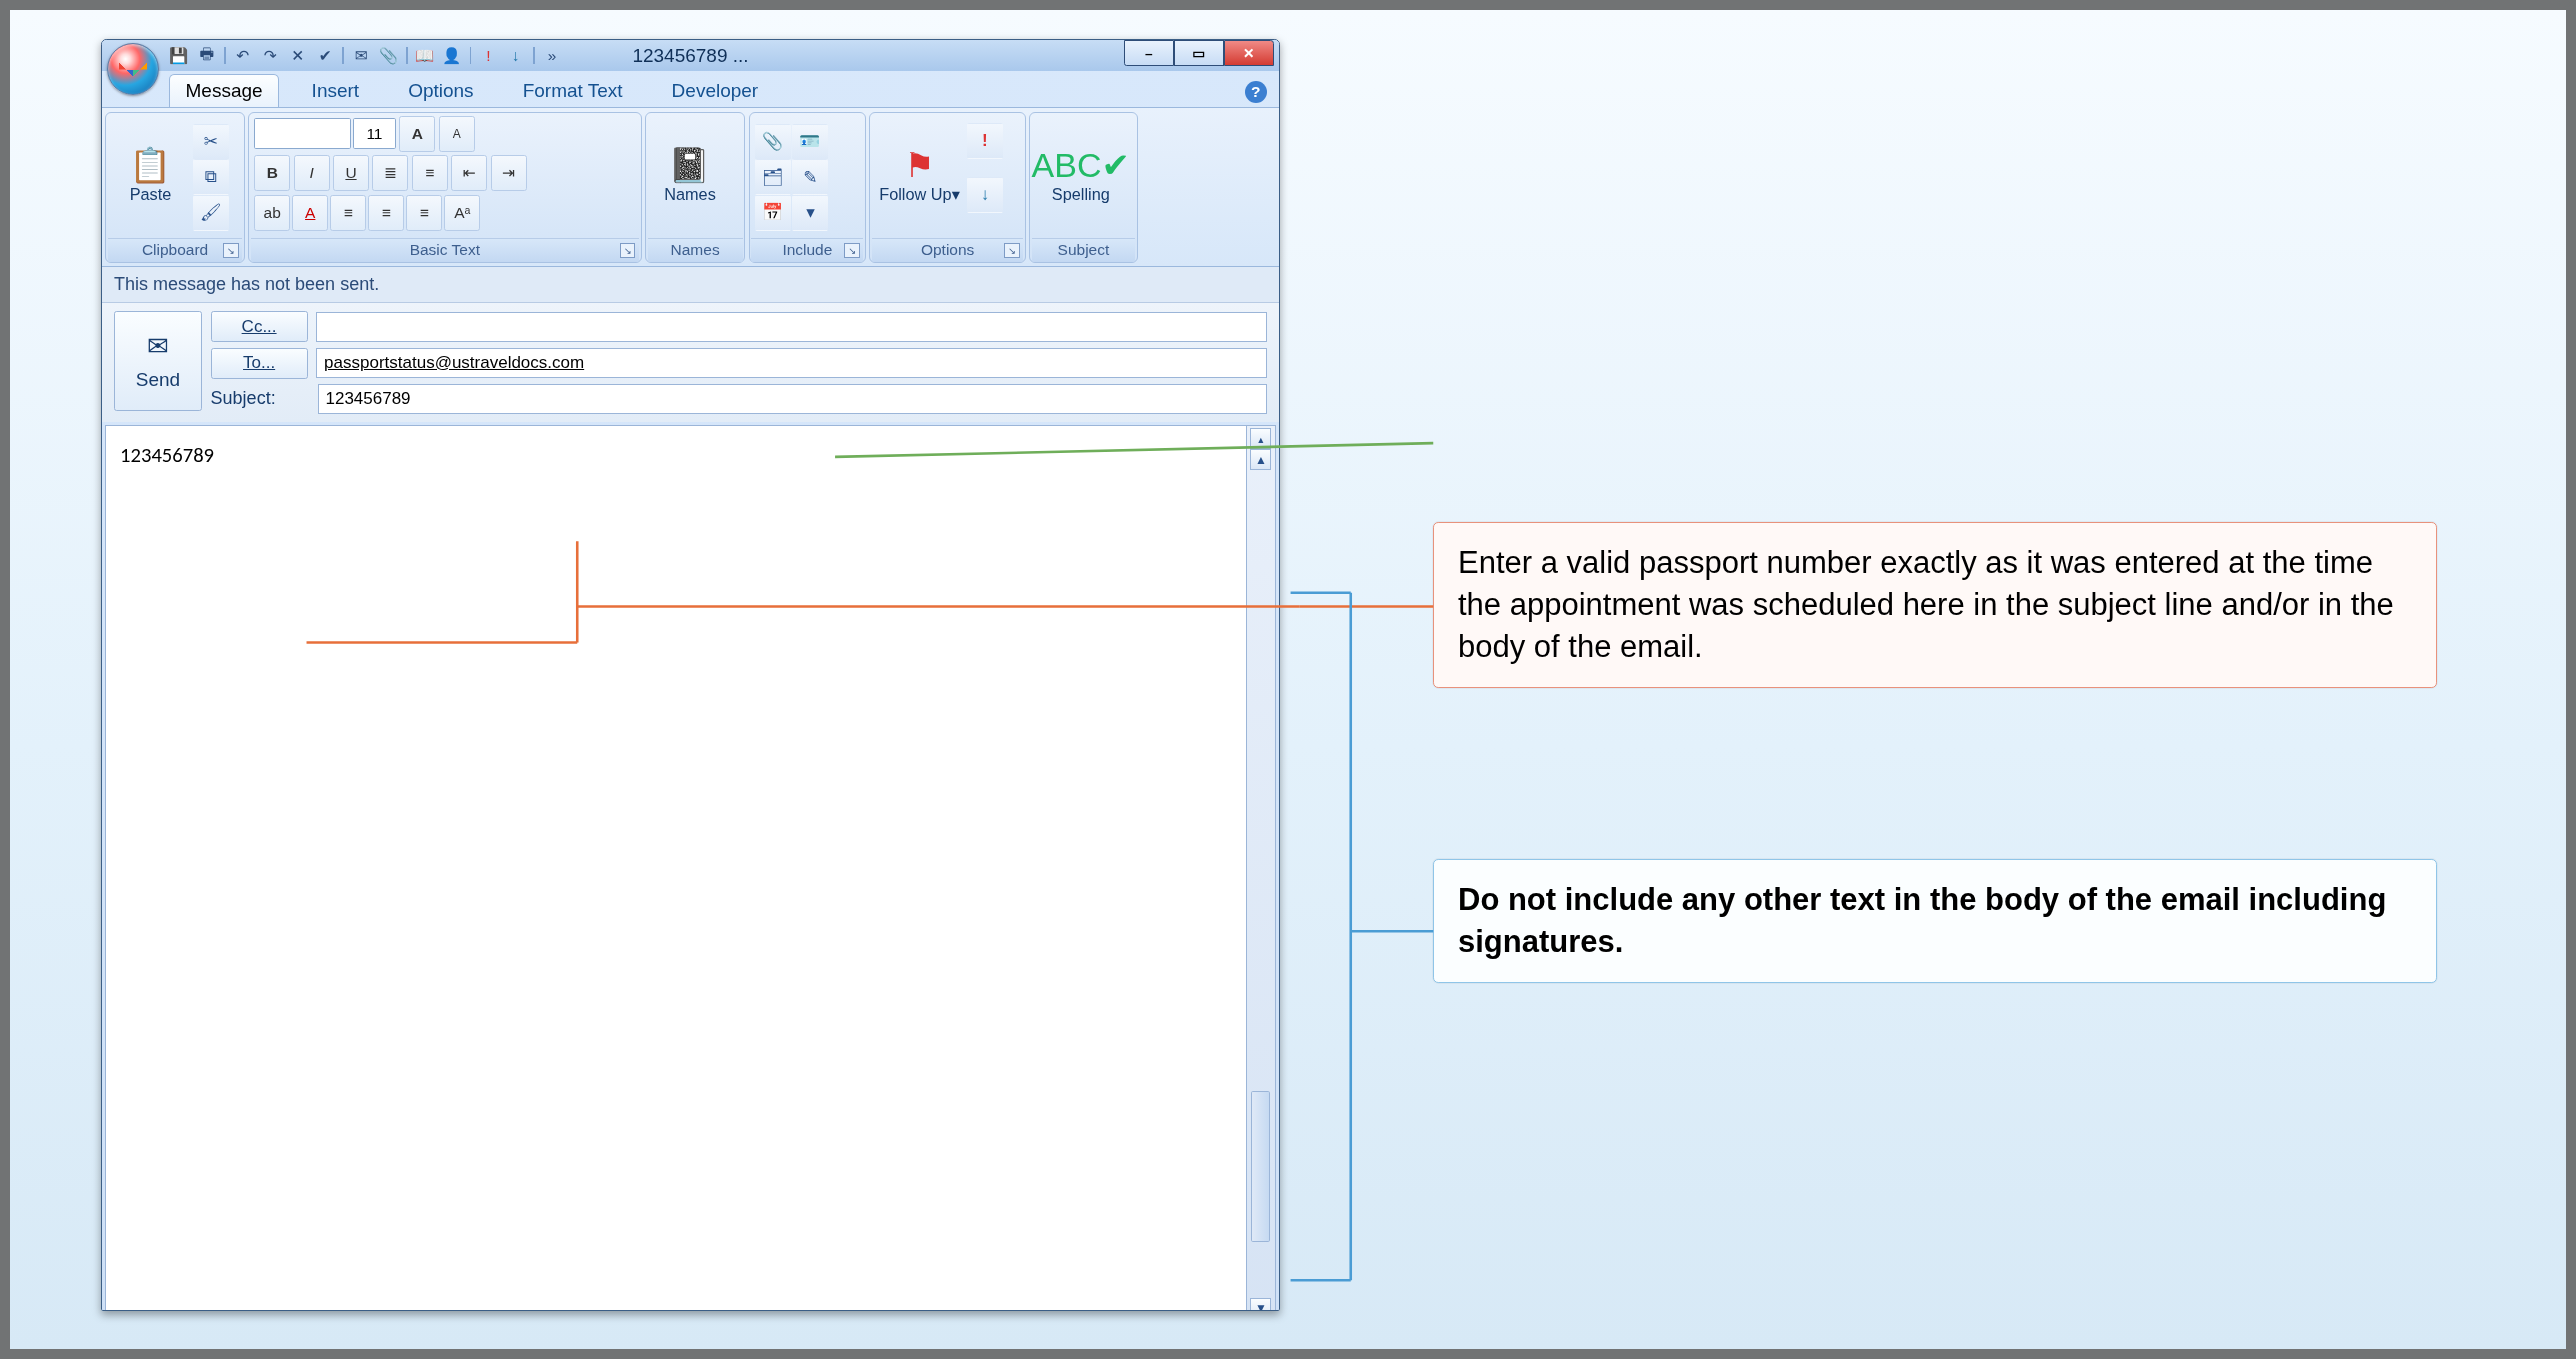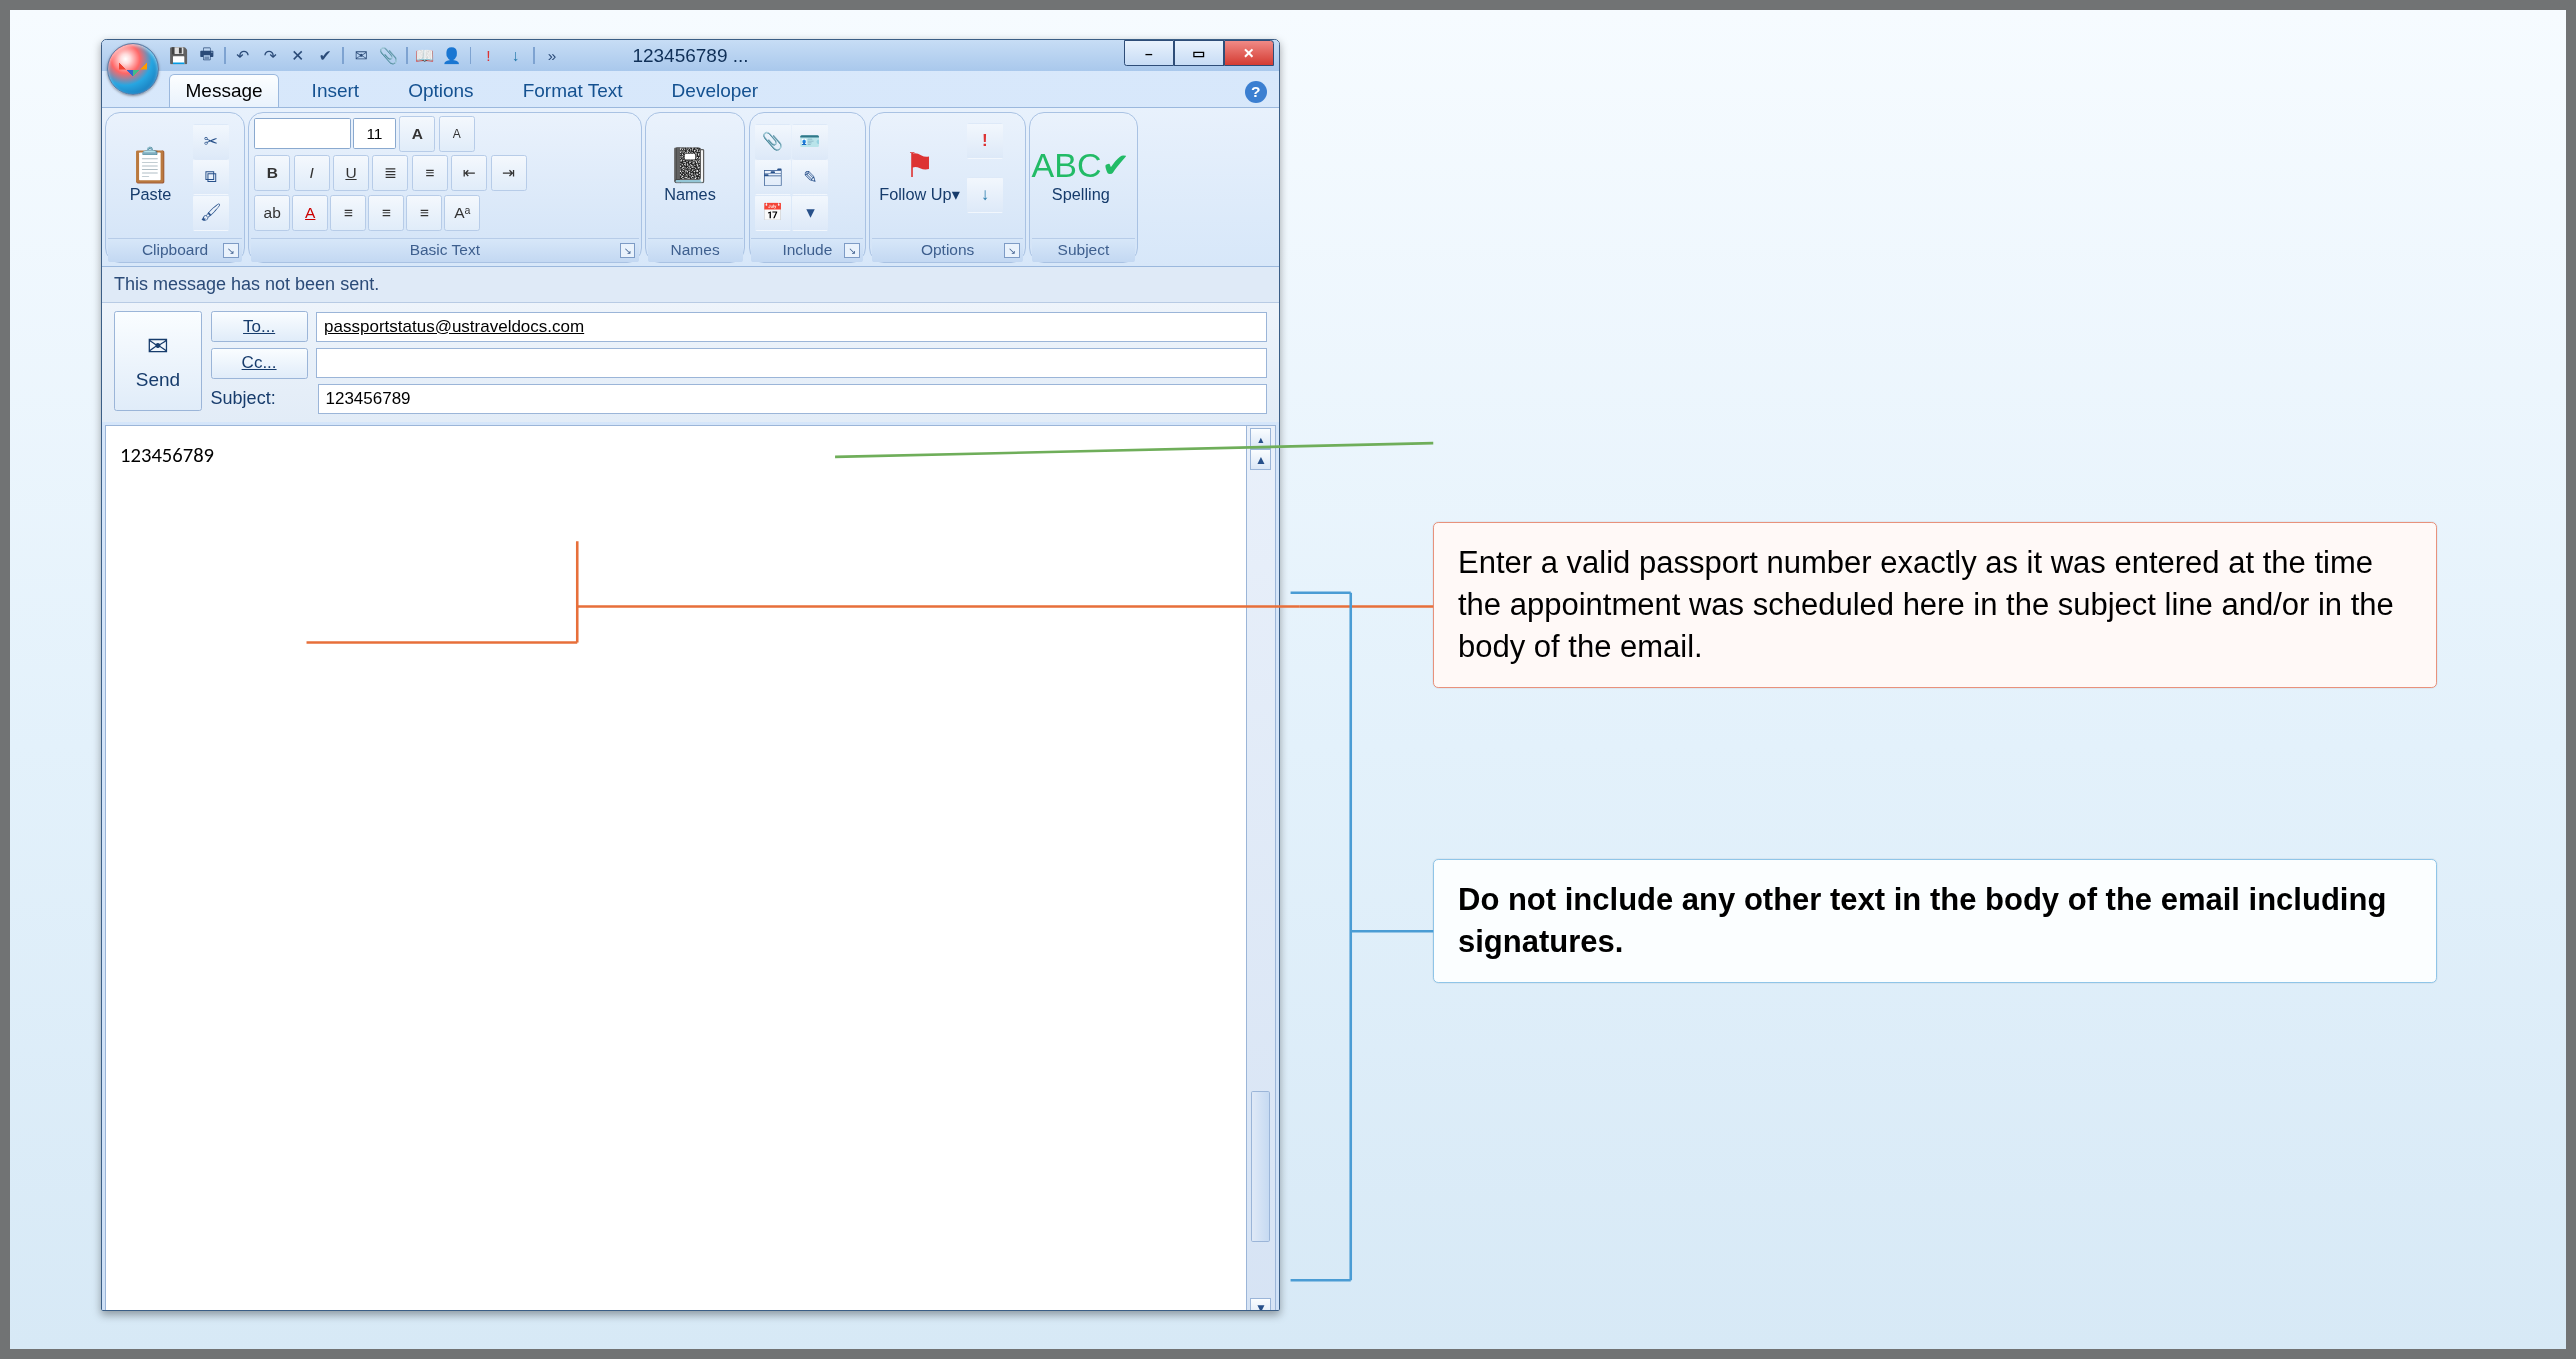--- a/index.html
+++ b/index.html
@@ -143,21 +143,21 @@
     background:linear-gradient(180deg,#e8f1fc 0%,#d7e7f9 100%);
     border-top:0.9px solid #9bb8dd;
     border-bottom:0.9px solid #9bb8dd;
     display:flex;
     padding:3.4px;
     gap:3.4px;
   }
   .rgroup {
     background:linear-gradient(180deg,#eaf2fc,#d2e3f7);
     border:0.9px solid #a9c2e3;
-    border-radius:15px;
+    border-radius:6px;
     display:flex;
     flex-direction:column;
     padding:1.7px 1.7px 0 1.7px;
   }
   .rgroup-body{ flex:1; display:flex; align-items:center; padding:1.7px 3.4px; gap:3.4px;}
   .rgroup-label{
     height:22.3px;
     font-size:15.5px;
     color:#3e5f8e;
     background:linear-gradient(180deg,#d7e7f9,#c3d8f2);
@@ -418,32 +418,32 @@
     <div class="infobar">This message has not been sent.</div>
 
     <div class="hdr-area">
       <div class="send-btn">
         <span class="ico">✉</span>
         <span style="">Send</span>
       </div>
       <div class="fields">
         <div class="frow">
           <div class="fbtn">
+              <span style="text-decoration:underline">Cc...</span>
+            </div>
+          <div class="finput">
+              <span></span>
+            </div>
+        </div>
+        <div class="frow">
+          <div class="fbtn">
               <span style="text-decoration:underline">To...</span>
             </div>
           <div class="finput">
               <span class="addr">passportstatus@ustraveldocs.com</span>
-            </div>
-        </div>
-        <div class="frow">
-          <div class="fbtn">
-              <span style="text-decoration:underline">Cc...</span>
-            </div>
-          <div class="finput">
-              <span></span>
             </div>
         </div>
         <div class="frow">
           <div class="flabel">Subject:</div>
           <div class="finput">
               <span>123456789</span>
             </div>
         </div>
       </div>
     </div>

